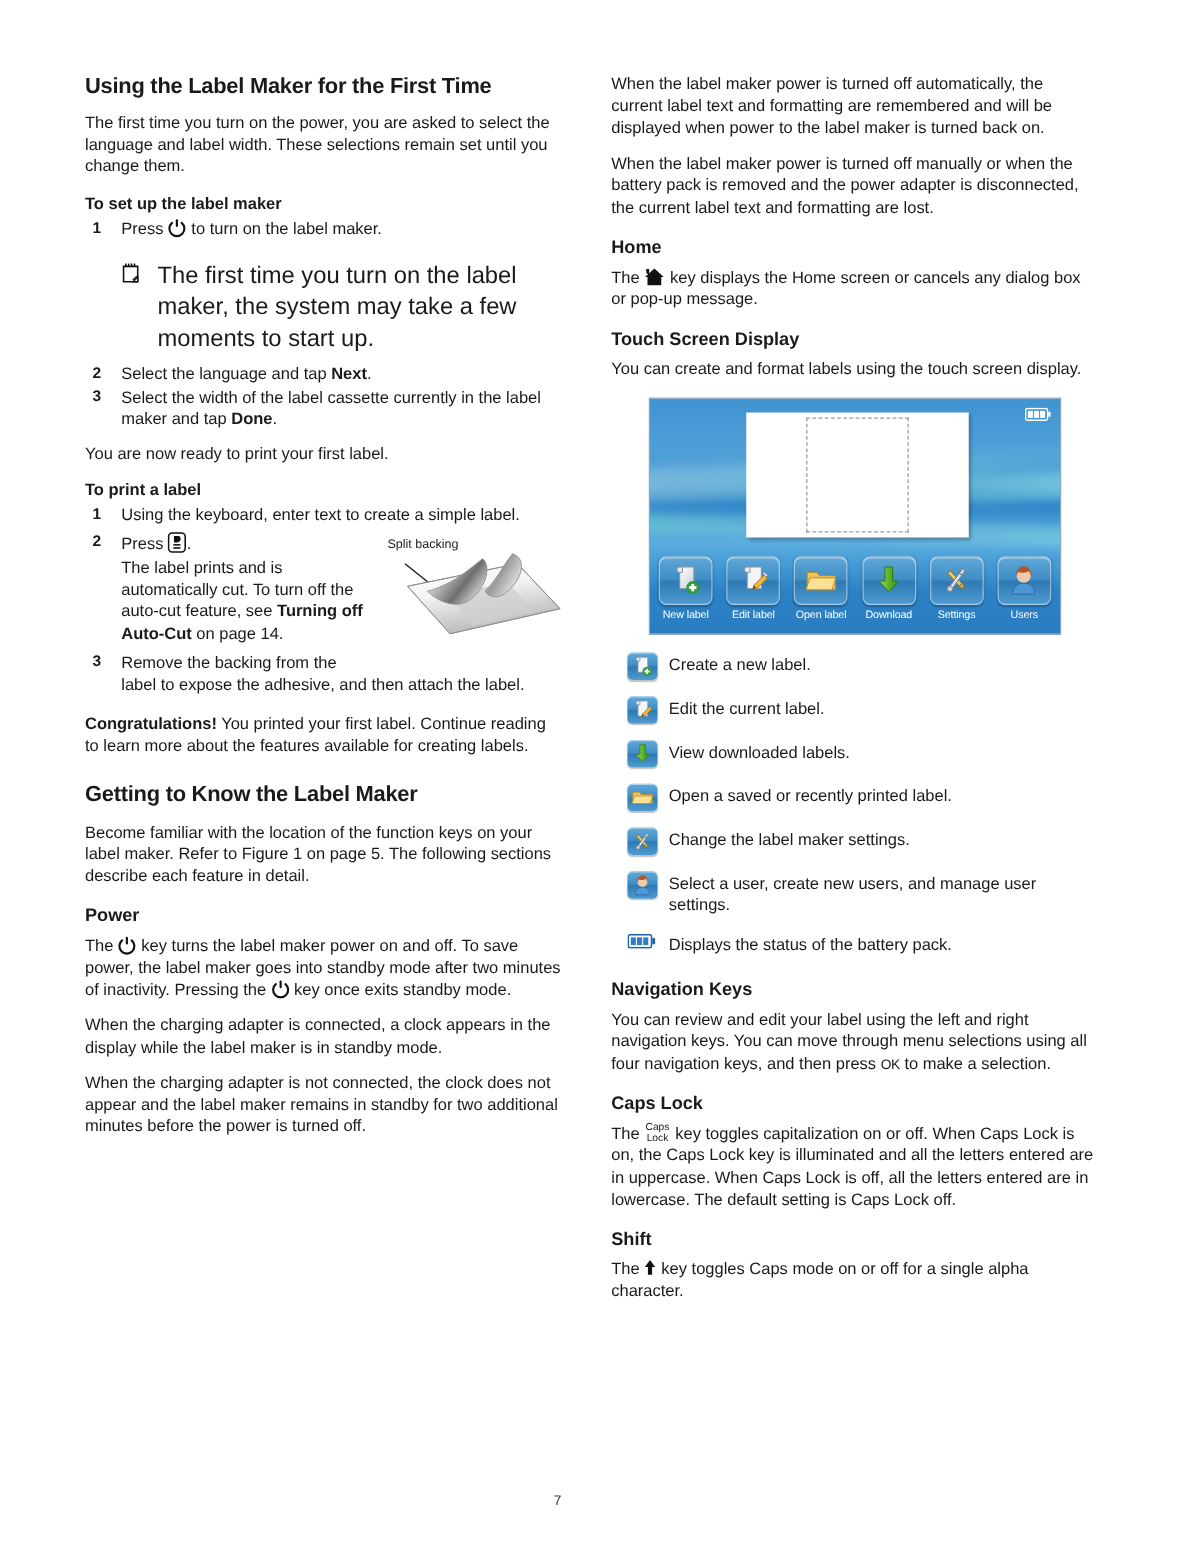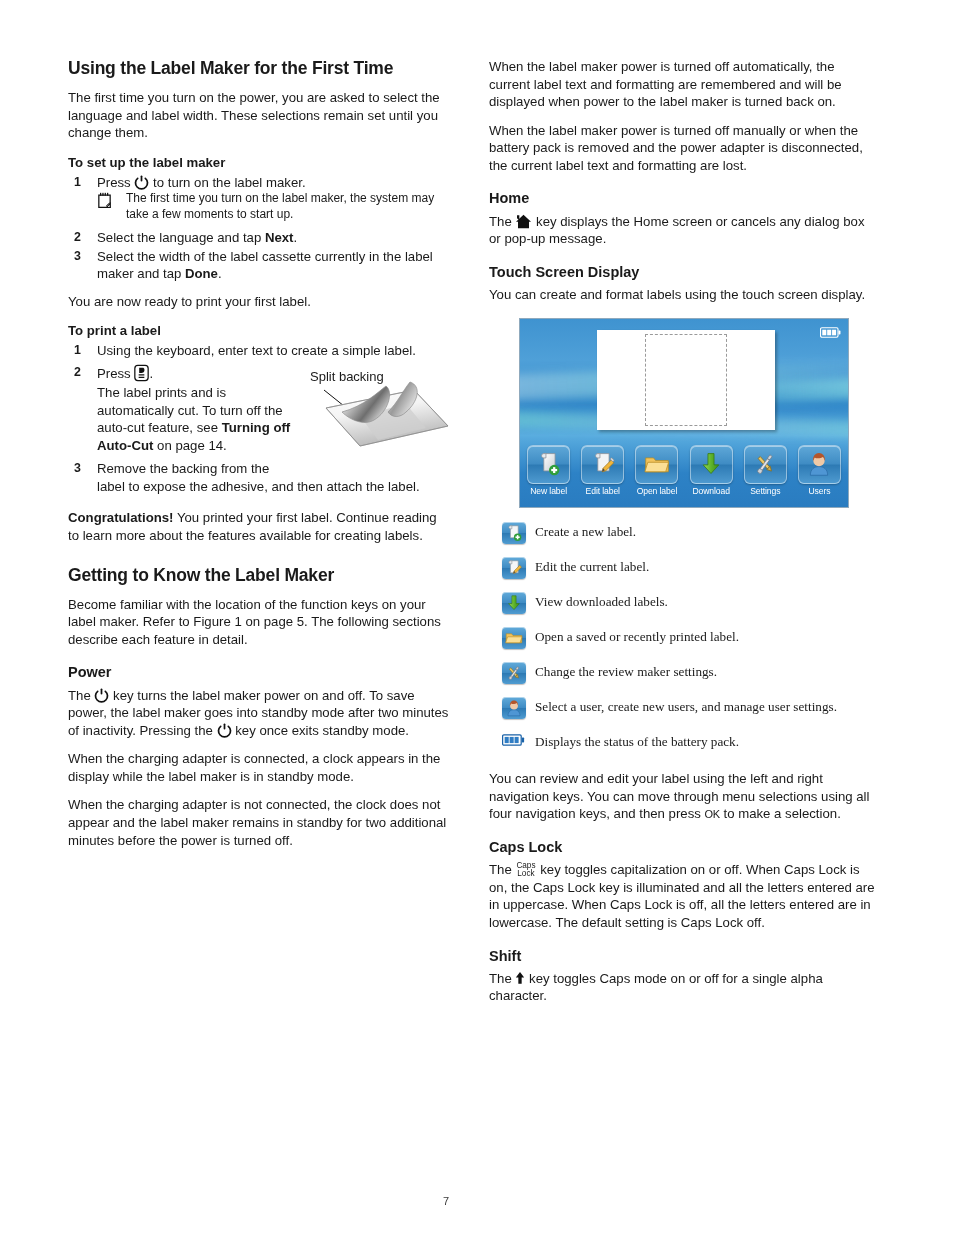--- a/index.html
+++ b/index.html
@@ -72,22 +72,22 @@
   ol.steps > li .num {
     position: absolute;
     left: 6px;
     top: 0;
     font-weight: bold;
     font-size: 12.4px;
   }
   .note {
     position: relative;
     padding-left: 29px;
-    margin-top: 0;
-    font-size: 12px;
+    margin-top: 17px;
+    font-size: 19px;
     line-height: 1.33;
   }
   .note .noteicon { position: absolute; left: 0px; top: 1px; }
 
   
   .ic { display: inline-block; vertical-align: -3px; }
   .ic-power { width: 15px; height: 15px; vertical-align: -3px; }
   .ic-print { width: 15px; height: 18px; vertical-align: -4px; }
   .ic-home  { width: 17px; height: 15px; vertical-align: -3px; }
   .ic-shift { width: 10px; height: 14px; vertical-align: -2px; }
@@ -111,21 +111,21 @@
     float: right;
     width: 148px;
     height: 92px;
     margin: 4px 0 2px 8px;
     position: relative;
   }
   .figure-split .caption {
     position: absolute;
     left: 8px;
     top: 0px;
-    font-size: 13px;
+    font-size: 10px;
     color: #1a1a1a;
     white-space: nowrap;
   }
 
   
   .device-wrap { margin: 14px 0 13px 0; }
   .device {
     width: 330px;
     height: 190px;
     margin: 0 auto;
@@ -166,21 +166,21 @@
   }
   .device .battery {
     position: absolute; right: 7px; top: 5px;
     width: 21px; height: 11px;
   }
   .dock {
     position: absolute;
     left: 0; right: 0; bottom: 0;
     height: 62px;
     display: flex;
-    justify-content: flex-start;
+    justify-content: flex-end;
     gap: 9px;
     padding: 0 6px;
   }
   .dock-item { width: 47px; text-align: center; }
   .dock-tile {
     width: 43px; height: 39px; margin: 0 auto;
     border-radius: 6px;
     border: 1px solid rgba(255,255,255,0.45);
     background: linear-gradient(180deg, #5fa8d8 0%, #3f8cc4 48%, #2d7ab4 52%, #4e9ad0 100%);
     box-shadow: inset 0 1px 0 rgba(255,255,255,0.45), 0 1px 2px rgba(0,0,0,0.25);
@@ -194,21 +194,20 @@
     letter-spacing: -0.1px;
     white-space: nowrap;
   }
 
   
   .legend { margin: 2px 0 6px 0; }
   .legend-row {
     display: flex;
     align-items: flex-start;
     margin-bottom: 12px;
-    font-family: Liberation Serif, serif;
   }
   .legend-row .lg-icon {
     width: 46px;
     flex: 0 0 46px;
     padding-left: 13px;
     padding-top: 1px;
   }
   .legend-row .lg-text {
     font-size: 13.2px;
     line-height: 1.33;
@@ -591,21 +590,21 @@
                   <path d="M12.2 21 h5.6 l-2.8 5 z" fill="#cbb05a" stroke="#8a6a16" stroke-width="0.9"></path>
                 </g>
                 <g transform="rotate(36 15 15)">
                   <path d="M13.4 3.5 l0 4 l1.6 1.4 l1.6 -1.4 l0 -4 c-1.1 -0.7 -2.1 -0.7 -3.2 0 z" fill="#cfd4da" stroke="#6f757c" stroke-width="0.9"></path>
                   <rect x="13.6" y="8.6" width="3" height="16" fill="#dfe4ea" stroke="#6f757c" stroke-width="0.9"></rect>
                   <circle cx="15.1" cy="25" r="2.6" fill="#cfd4da" stroke="#6f757c" stroke-width="0.9"></circle>
                 </g>
               </svg>
             </div>
           </div>
-          <div class="lg-text">Change the review maker settings.</div>
+          <div class="lg-text">Change the label maker settings.</div>
         </div>
 
         <div class="legend-row">
           <div class="lg-icon">
             <div class="tile-sm">
               <svg viewBox="0 0 30 30" width="18" height="18" aria-hidden="true">
                 <path d="M5 28 c0 -7 4.5 -10 10 -10 c5.5 0 10 3 10 10 z" fill="#4f96d4" stroke="#2a6ca8" stroke-width="1"></path>
                 <circle cx="15" cy="11" r="6.6" fill="#f0c9a6"></circle>
                 <path d="M8.2 11.6 c-0.6 -6 3 -9.2 6.8 -9.2 c3.8 0 7.4 3.2 6.8 9.2 c-0.8 -1.8 -1.2 -4 -2.2 -4.8 c-2.4 1.8 -7.6 2.2 -9.4 0.6 c-0.8 1 -1.4 2.8 -2 4.2 z" fill="#b4552a"></path>
               </svg>
@@ -624,20 +623,21 @@
                 <rect x="8.6" y="3" width="4.6" height="7" fill="#2f7dc4"></rect>
                 <rect x="14.2" y="3" width="4.6" height="7" fill="#2f7dc4"></rect>
               </svg>
             </span>
           </div>
           <div class="lg-text">Displays the status of the battery pack.</div>
         </div>
 
       </div>
 
+      <h2 class="sub">Navigation Keys</h2>
       <p class="body">
         <span>You can review and edit your label using the left and right navigation keys. You can move through menu selections using all four navigation keys, and then press</span>
         <span class="ok-key">OK</span>
         <span>to make a selection.</span>
       </p>
 
       <h2 class="sub">Caps Lock</h2>
       <p class="body">
         <span>The</span>
         <span class="caps-key">

